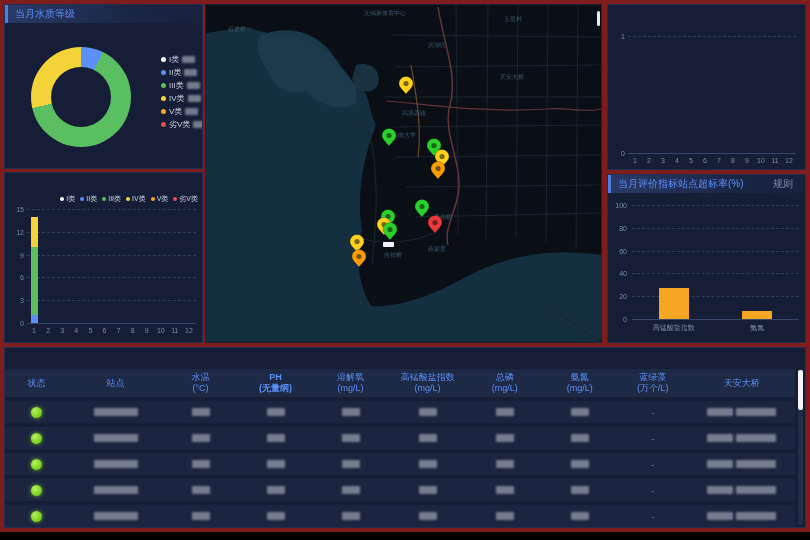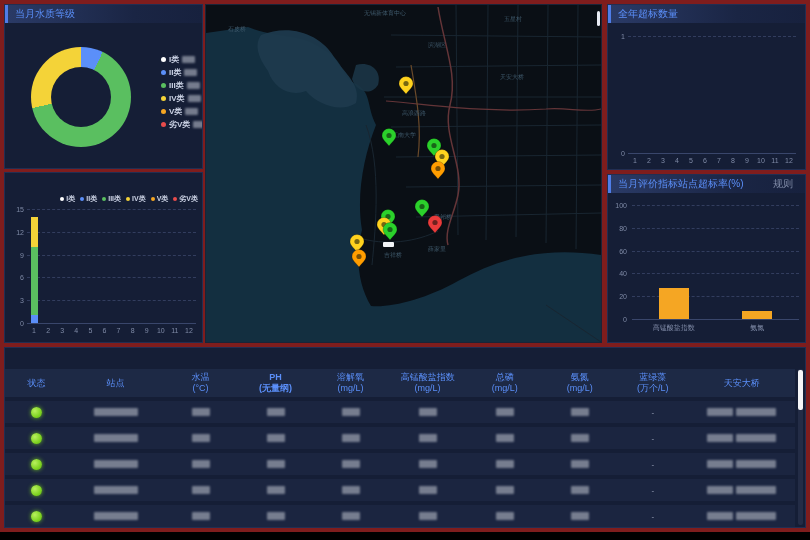--- a/index.html
+++ b/index.html
@@ -9,21 +9,21 @@
   .panel{position:absolute;background:#151e36;border:1px solid #222e52;box-sizing:border-box;overflow:hidden;}
   .panel-hd{position:relative;height:18px;background:linear-gradient(90deg,#2a3a66 0%,#1a2544 65%,#17213e 100%);
             border-left:3px solid #4f7de8;color:#5b8ff9;font-size:10px;line-height:18px;padding-left:7px;}
   .hd-link{position:absolute;right:12px;top:0;font-size:10px;color:#7f8aa6;cursor:pointer;}
   
   #donut-ring{position:absolute;left:26px;top:42px;width:100px;height:100px;border-radius:50%;}
   #donut-hole{position:absolute;left:46px;top:62px;width:60px;height:60px;border-radius:50%;background:#151e36;}
   .lg-col{position:absolute;left:156px;top:48px;}
   .lg-item{display:flex;align-items:center;height:13px;}
   .lg-dot{width:5px;height:5px;border-radius:50%;margin-right:3px;flex:none;}
-  .lg-txt{font-size:8px;color:#cdd4e6;margin-right:3px;white-space:nowrap;font-weight:bold;}
+  .lg-txt{font-size:8px;color:#cdd4e6;margin-right:3px;white-space:nowrap;}
   .mask{background:#8d93a3;border-radius:1px;filter:blur(1.2px);opacity:.8;}
   .lg-row{position:absolute;left:86px;top:21px;right:4px;display:flex;justify-content:flex-end;gap:5px;}
   .lg-row .lg-item{height:10px;}
   .lg-row .lg-txt{font-size:7px;margin-right:0;}
   .lg-row .lg-dot{width:4px;height:4px;margin-right:2px;}
   
   .plot{position:absolute;}
   .gline{position:absolute;left:0;width:100%;border-top:1px dashed #323d5e;height:0;}
   .axline{position:absolute;left:0;width:100%;border-top:1px solid #39466b;height:0;}
   .ytick{position:absolute;font-size:7px;color:#7f8aa6;text-align:right;width:16px;transform:translateY(-50%);}
@@ -234,21 +234,20 @@
      </g>
           <g transform="translate(153,262)">
        <path d="M0,0C-4,-5 -7,-7 -7,-10.5A7,7 0 1 1 7,-10.5C7,-7 4,-5 0,0Z" fill="#ff9d00" stroke="rgba(0,0,0,.35)" stroke-width="0.6"></path>
        <circle cx="0" cy="-10.5" r="2.6" fill="rgba(10,15,10,.55)"></circle>
      </g>
   </svg></div>
     <div id="map-scroll"></div>
   </div>
 
   <div class="panel" style="left:607px;top:4px;width:199px;height:166px;">
-    <div class="panel-hd">全年超标数量</div>
     <div class="plot" id="exceed-plot" style="left:20px;top:31px;width:168px;height:117px;">
         <div class="gline" style="top: 0px;"></div>
         <div class="axline" style="top: 117px;"></div>
         <span class="ytick" style="left: -19px; top: 0px;">1</span>
         <span class="ytick" style="left: -19px; top: 117px;">0</span>
         <span class="xtick" style="left: 7px; top: 121px;">1</span>
         <span class="xtick" style="left: 21px; top: 121px;">2</span>
         <span class="xtick" style="left: 35px; top: 121px;">3</span>
         <span class="xtick" style="left: 49px; top: 121px;">4</span>
         <span class="xtick" style="left: 63px; top: 121px;">5</span>

